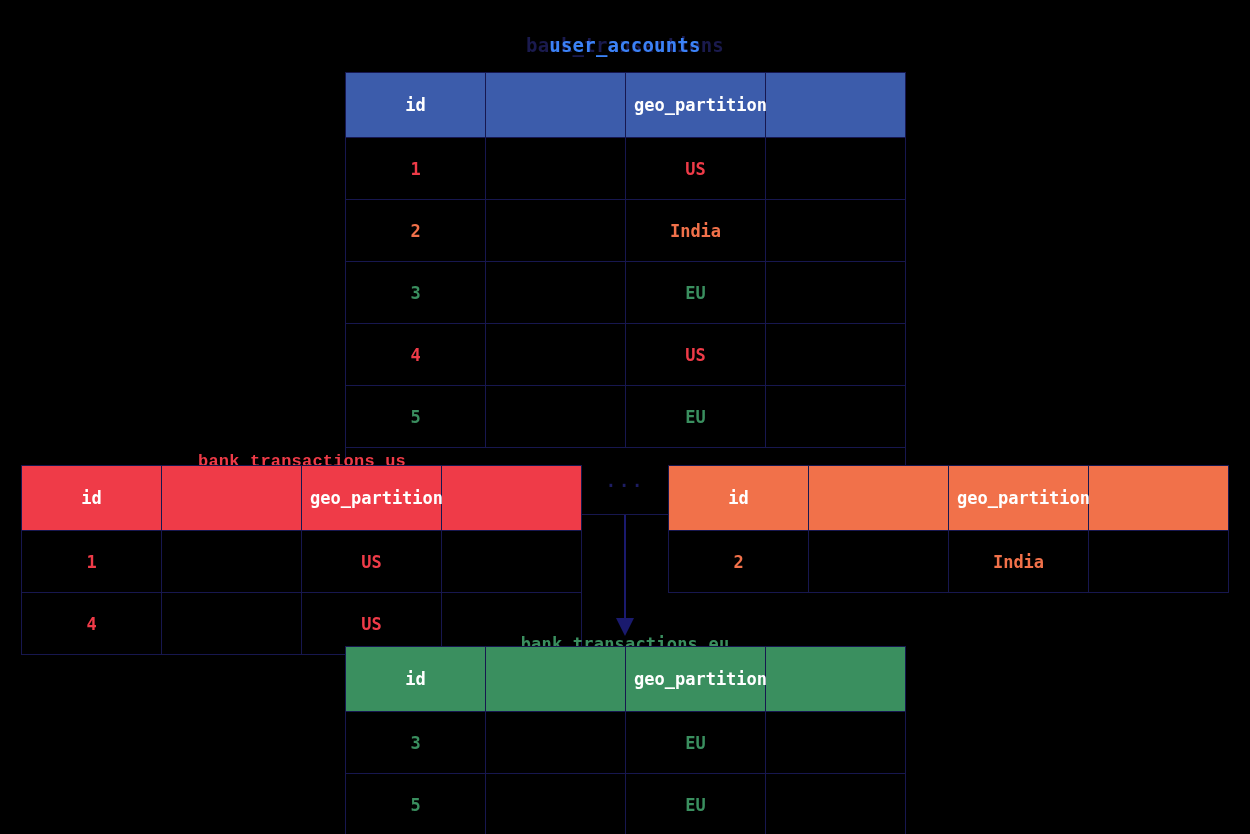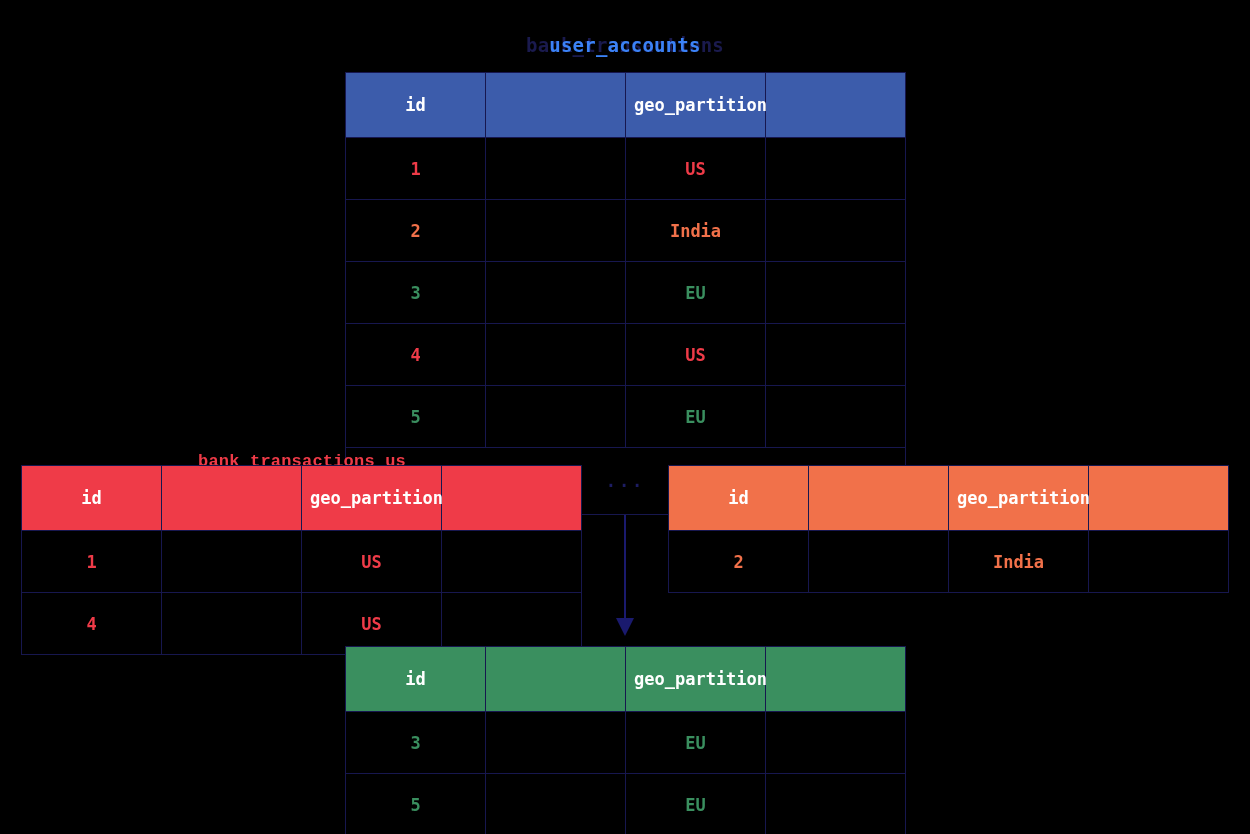--- a/index.html
+++ b/index.html
@@ -187,20 +187,21 @@
     <tbody>
       <tr>
         <td class="c-orange">2</td>
         <td class="blank"></td>
         <td class="c-orange">India</td>
         <td class="blank"></td>
       </tr>
     </tbody>
   </table>
 
+  <div class="title title-sub c-green" style="left:625px;top:634px;">bank_transactions_eu</div>
 
   <table class="tbl hdr-green" style="left:345px;top:646px;width:560px;">
     <colgroup>
         <col style="width:140px">
         <col style="width:140px">
         <col style="width:140px">
         <col style="width:140px">
       </colgroup>
     <thead>
       <tr>

